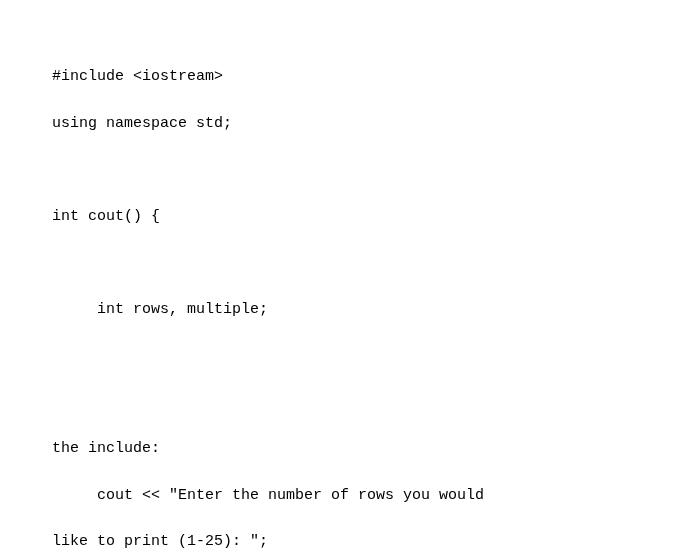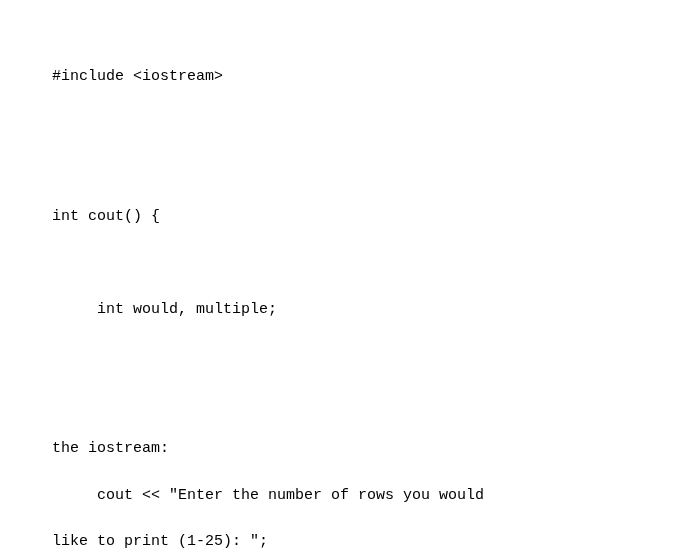--- a/index.html
+++ b/index.html
@@ -29,28 +29,28 @@
       color: #000000;
       white-space: pre;
       overflow: hidden;
     }
   </style>
 </head>
 <body>
 
 <div class="code-container">
 <span>#include &lt;iostream&gt;</span>
-<br>
+<br><span>using namespace std;</span>
 <br><span></span>
 <br><span>int cout() {</span>
 <br><span></span>
-<br><span>     int would, multiple;</span>
+<br><span>     int rows, multiple;</span>
 <br><span></span>
 <br>
-<br><span>the iostream:</span>
+<br><span>the include:</span>
 <br><span>     cout &lt;&lt; "Enter the number of rows you would</span>
 <br><span>like to print (1-25): ";</span>
 <br>
 <br>
 <br>
 <br><span></span>
 <br>
 <br>
 <br><span></span>
 <br><span></span>

